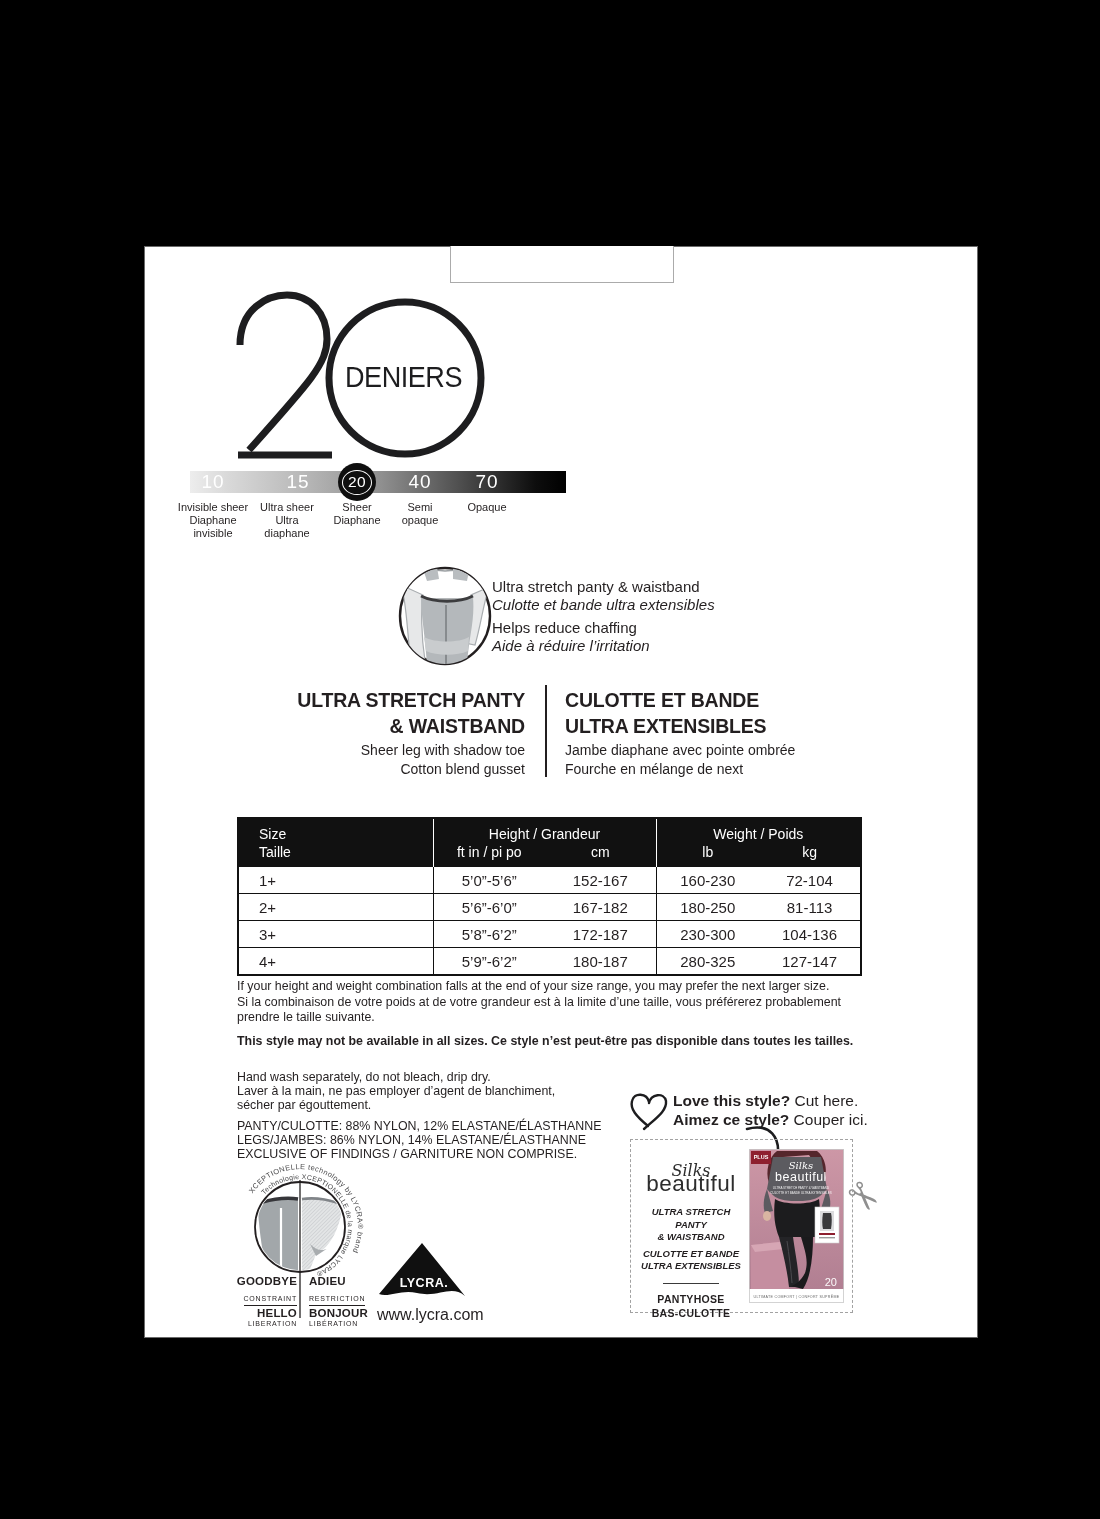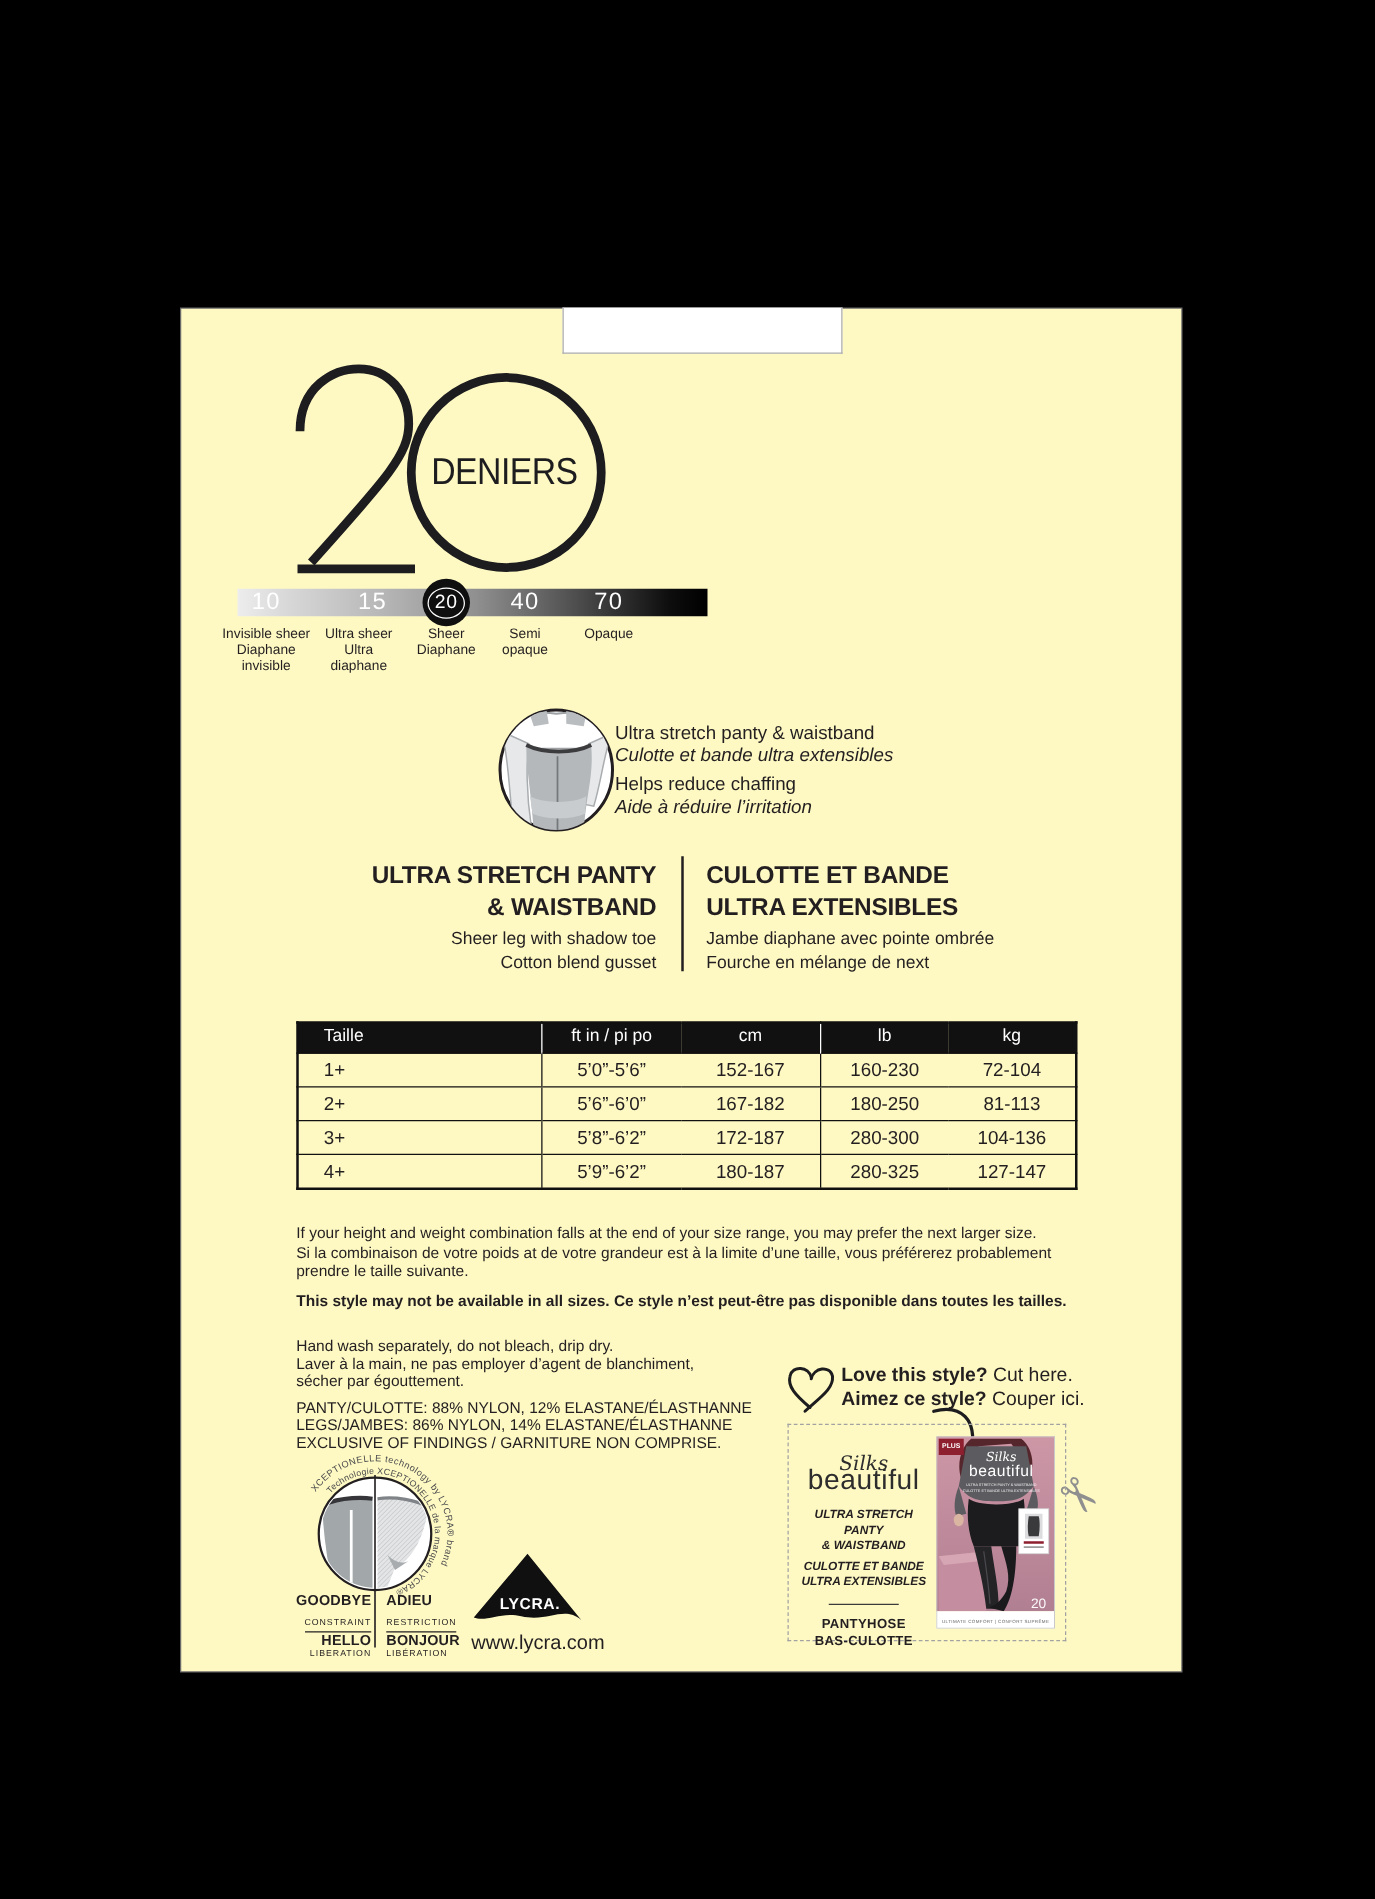--- a/index.html
+++ b/index.html
@@ -1,20 +1,20 @@
 <!DOCTYPE html>
 <html><head>
 <meta charset="utf-8">
 <style>
   html,body{margin:0;padding:0;background:#000;}
   .stage{position:relative;width:1100px;height:1519px;background:#000;overflow:hidden;
          font-family:"Liberation Sans",sans-serif;color:#231f20;}
   .abs{position:absolute;}
-  .panel{position:absolute;left:145px;top:247px;width:800px;height:1090px;background:#fef9c3;
-         box-shadow:0 0 0 1px #6a6a6a;}
+  .panel{position:absolute;left:145px;top:247px;width:800px;height:1090px;background:#ffffff;
+         box-shadow:0 0 0 1px #6a6a6a;padding-left:32px;}
   
   .hang-tab{left:305px;top:-1px;width:222px;height:36px;background:#fff;
             border:1px solid #ababab;border-top:none;}
   
   .scale-bar{left:45px;top:224px;width:376px;height:22px;
      background:linear-gradient(90deg,#ededed 0%,#d9d9d9 10%,#b8b8b8 30%,#8f8f8f 51%,#4e4e4e 72%,#0d0d0d 92%,#000 100%);}
   .scale-num{position:absolute;top:0;height:22px;line-height:22px;transform:translateX(-50%);
      color:#fff;font-size:19px;letter-spacing:1px;font-weight:400;}
   .scale-marker{left:193px;top:216px;width:38px;height:38px;border-radius:50%;background:#0f0f0f;
      display:flex;align-items:center;justify-content:center;}
@@ -167,20 +167,25 @@
     <div class="abs tbl-wrap">
       <table class="size">
         <colgroup>
             <col style="width:195px">
             <col style="width:112px">
             <col style="width:111px">
             <col style="width:103px">
             <col style="width:102px">
           </colgroup>
         <thead>
+          <tr class="h1">
+            <th class="hsize">Size</th>
+            <th class="maj" colspan="2">Height  /  Grandeur</th>
+            <th class="maj" colspan="2">Weight  /  Poids</th>
+          </tr>
           <tr class="h2">
             <th class="hsize">Taille</th>
             <th class="maj">ft in / pi po</th>
             <th>cm</th>
             <th class="maj">lb</th>
             <th>kg</th>
           </tr>
         </thead>
         <tbody>
           <tr>
@@ -194,21 +199,21 @@
             <td class="cell-size">2+</td>
               <td class="maj">5’6”-6’0”</td>
             <td>167-182</td>
               <td class="maj">180-250</td>
               <td>81-113</td>
           </tr>
           <tr>
             <td class="cell-size">3+</td>
               <td class="maj">5’8”-6’2”</td>
             <td>172-187</td>
-              <td class="maj">280-300</td>
+              <td class="maj">230-300</td>
               <td>104-136</td>
           </tr>
           <tr>
             <td class="cell-size">4+</td>
               <td class="maj">5’9”-6’2”</td>
             <td>180-187</td>
               <td class="maj">280-325</td>
               <td>127-147</td>
           </tr>
         </tbody>

